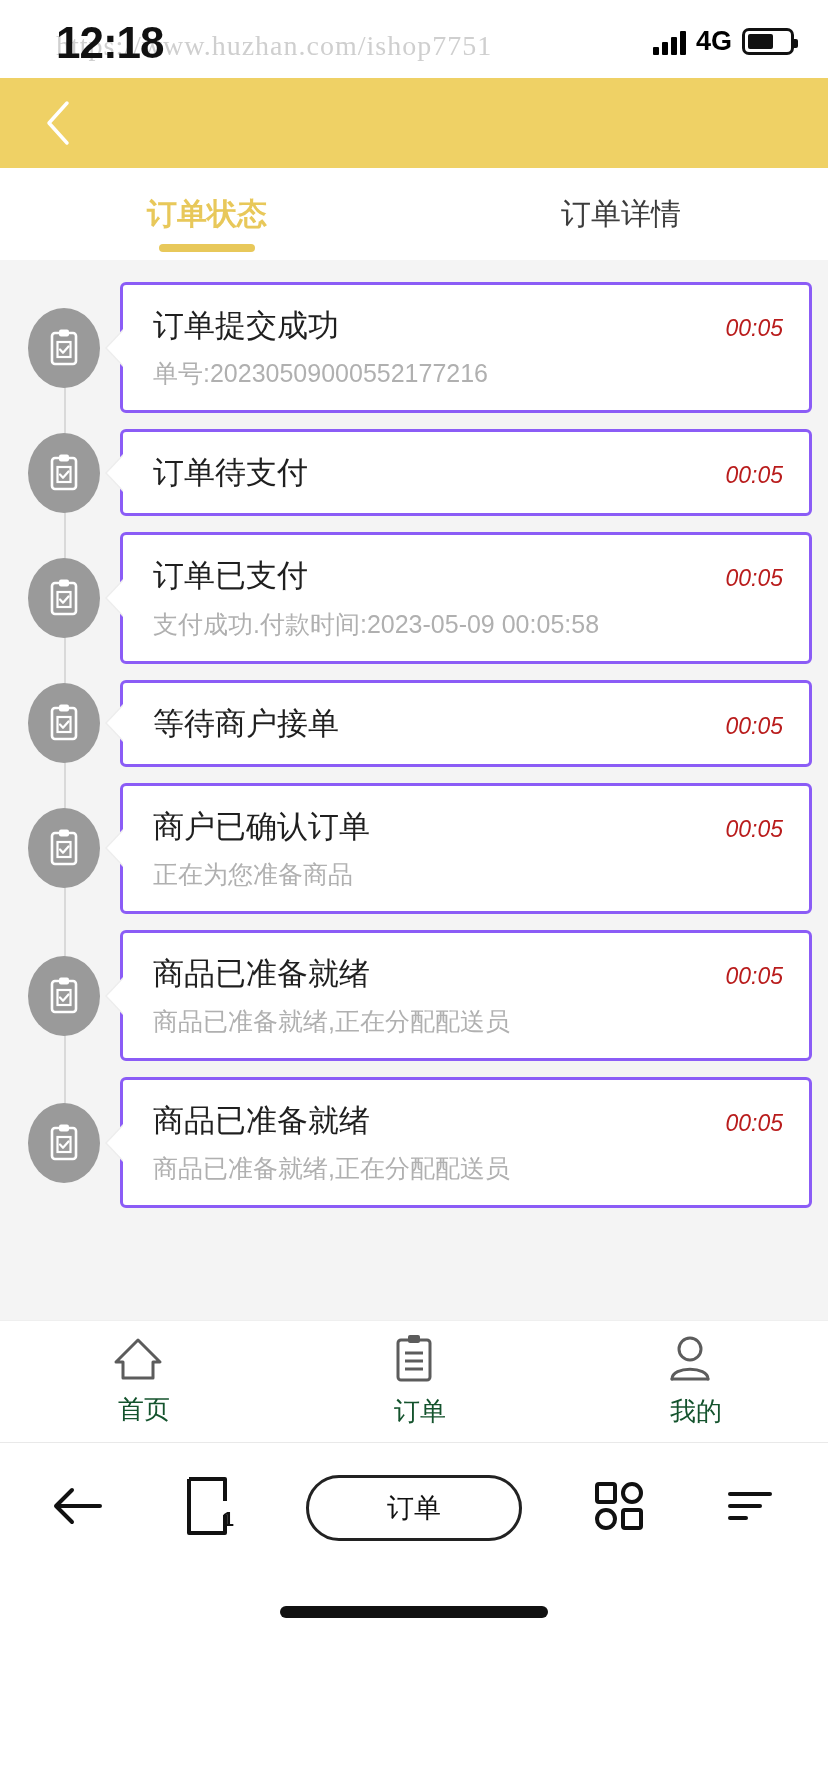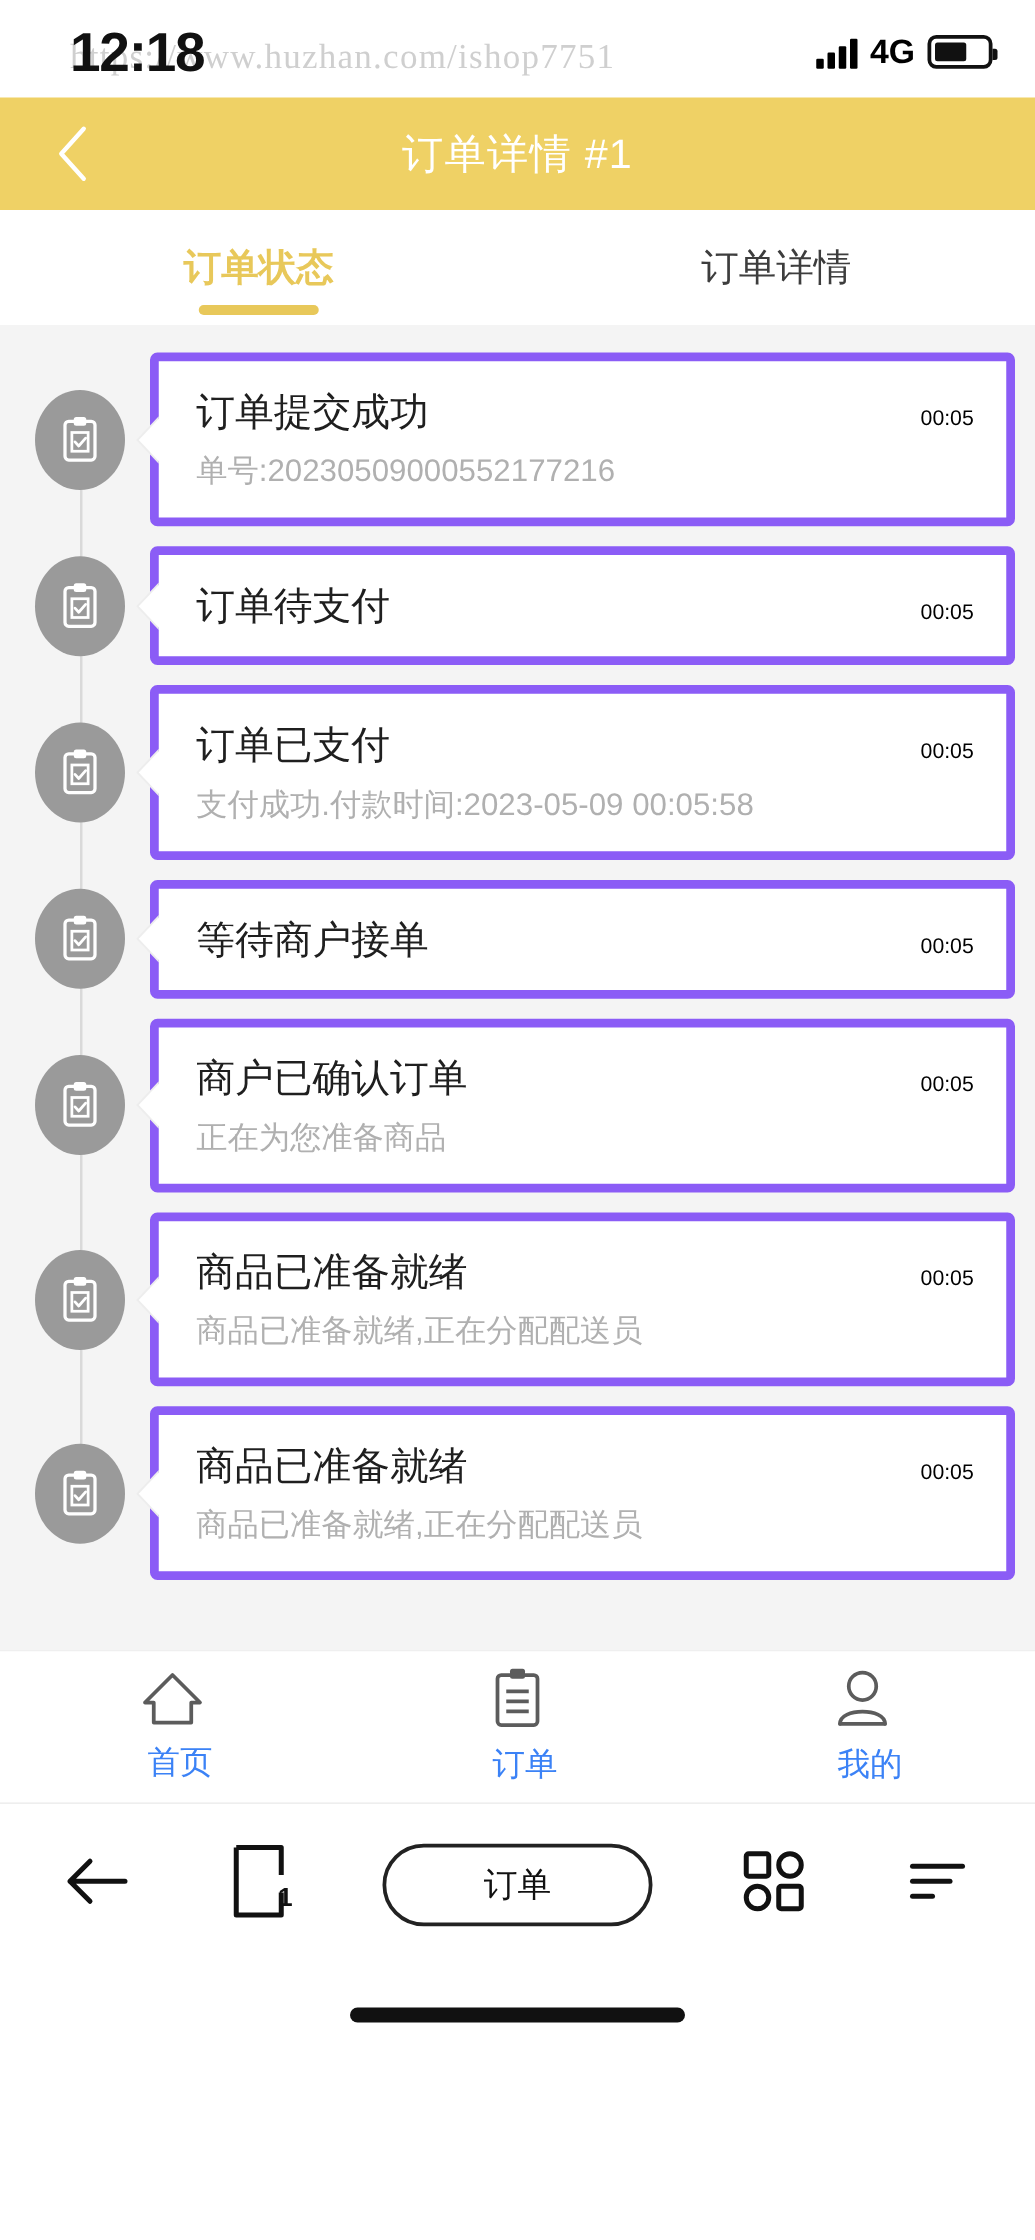--- a/index.html
+++ b/index.html
@@ -89,21 +89,21 @@
     padding-left:28px;padding-right:16px;
   }
   .tl-dot{
     position:relative;z-index:3;flex:0 0 auto;
     width:72px;height:80px;border-radius:50%;
     background:#9a9a9a;display:flex;align-items:center;justify-content:center;
   }
   .tl-dot.done{background:#ec4155;}
   .tl-dot svg{display:block;}
   .tl-card{
-    position:relative;flex:1;background:#fff;border:7px solid #8b5cf6;
+    position:relative;flex:1;background:#fff;border:3px solid #8b5cf6;
     border-radius:6px;margin-left:20px;padding:22px 26px 22px 30px;
     min-height:78px;display:flex;flex-direction:column;justify-content:center;
   }
   .tl-card::before{
     content:"";position:absolute;left:-16px;top:50%;transform:translateY(-50%);
     width:0;height:0;
     border-top:18px solid transparent;
     border-bottom:18px solid transparent;
     border-right:17px solid #fff;
     z-index:2;
@@ -111,34 +111,34 @@
   .tl-card::after{
     content:"";position:absolute;left:-18px;top:50%;transform:translateY(-50%);
     width:0;height:0;
     border-top:19px solid transparent;
     border-bottom:19px solid transparent;
     border-right:18px solid #ededed;
     z-index:1;
   }
   .tl-row{display:flex;align-items:baseline;justify-content:space-between;}
   .tl-title{font-size:31px;color:#1f1f1f;font-weight:500;line-height:1.2;}
-  .tl-time{font-size:17px;color:#000000;flex:0 0 auto;margin-left:18px;}
+  .tl-time{font-size:23px;color:#b91c1c;flex:0 0 auto;margin-left:18px;font-style:italic;}
   .tl-sub{font-size:25px;color:#b0b0b0;margin-top:14px;line-height:1.2;}
 
   
   .tabbar{
     height:122px;background:#fff;border-top:1px solid #efefef;
     display:flex;align-items:center;
   }
   .tabbar-item{
     flex:1;display:flex;flex-direction:column;align-items:center;
     justify-content:center;gap:10px;cursor:pointer;
   }
   .tabbar-item svg{display:block;}
-  .tabbar-label{font-size:26px;color:#3b82f6;margin-left:12px;}
+  .tabbar-label{font-size:26px;color:#14532d;margin-left:12px;}
 
   
   .browserbar{
     height:130px;background:#fff;border-top:1px solid #e9e9e9;
     display:flex;align-items:center;justify-content:space-between;
     padding:0 42px;
   }
   .bb-icon{
     width:70px;height:70px;display:flex;align-items:center;justify-content:center;
     cursor:pointer;position:relative;
@@ -177,21 +177,20 @@
 </div>
 
 <div class="header">
   <div class="back-btn">
     <span>
       <svg width="30" height="46" viewBox="0 0 30 46">
           <path d="M24 3 L6 23 L24 43" fill="none" stroke="#ffffff" stroke-width="3.5" stroke-linecap="round" stroke-linejoin="round"></path>
         </svg>
     </span>
   </div>
-  <div class="header-title">订单详情 #1</div>
 </div>
 
 <div class="tabs">
   <div class="tab active">
     <span>订单状态</span>
   </div>
   <div class="tab">
     <span>订单详情</span>
   </div>
 </div>

